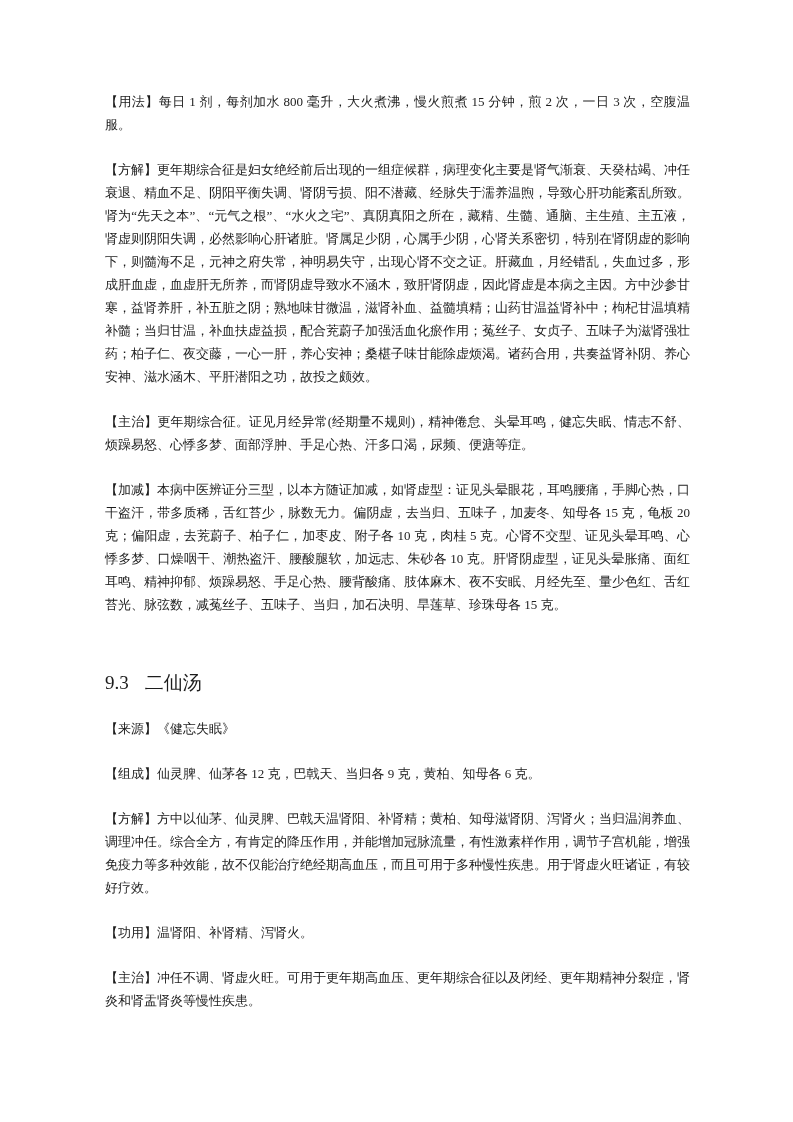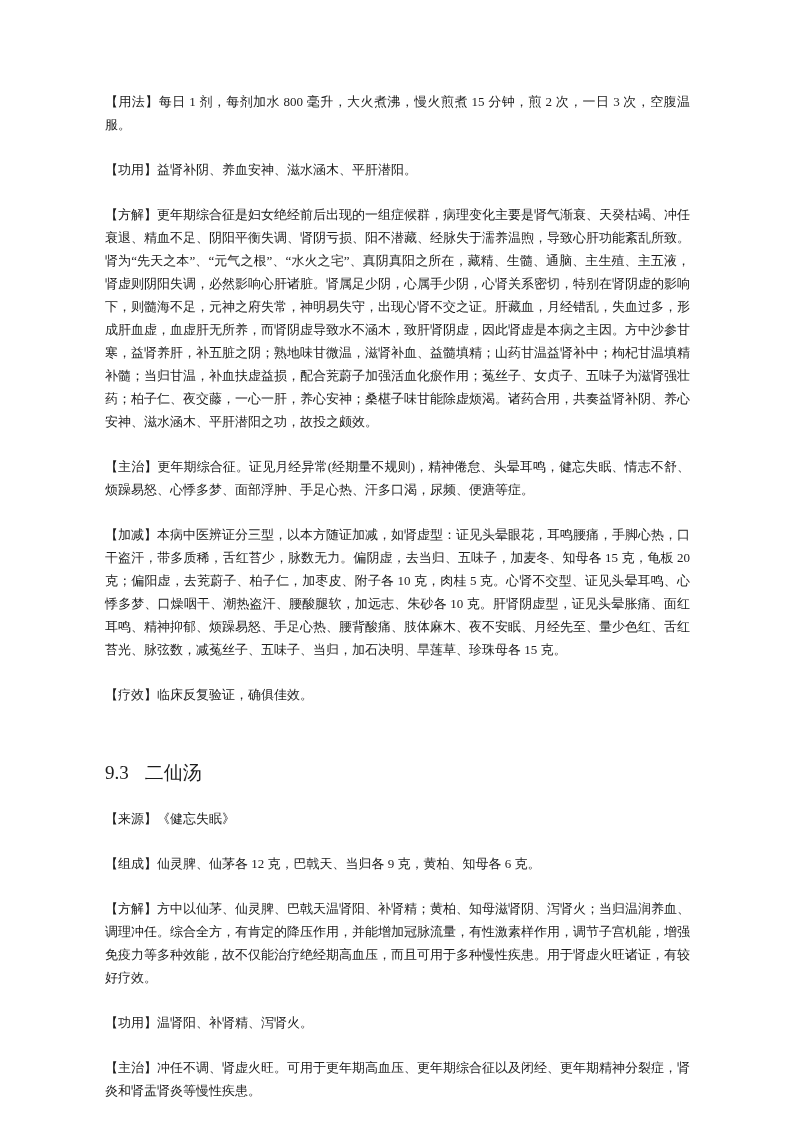--- a/index.html
+++ b/index.html
@@ -44,29 +44,27 @@
 </style>
 </head>
 <body>
 
 <div class="page">
 
   <section>
 
     <p class="para"><span class="label">【用法】</span><span>每日 1 剂，每剂加水 800 毫升，大火煮沸，慢火煎煮 15 分钟，煎 2 次，一日 3 次，空腹温服。</span></p>
 
-    <p class="para"><span class="label">【功用】</span><span>益肾补阴、养血安神、滋水涵木、平肝潜阳。</span></p>
 
     <p class="para"><span class="label">【方解】</span><span>更年期综合征是妇女绝经前后出现的一组症候群，病理变化主要是肾气渐衰、天癸枯竭、冲任衰退、精血不足、阴阳平衡失调、肾阴亏损、阳不潜藏、经脉失于濡养温煦，导致心肝功能紊乱所致。肾为“先天之本”、“元气之根”、“水火之宅”、真阴真阳之所在，藏精、生髓、通脑、主生殖、主五液，肾虚则阴阳失调，必然影响心肝诸脏。肾属足少阴，心属手少阴，心肾关系密切，特别在肾阴虚的影响下，则髓海不足，元神之府失常，神明易失守，出现心肾不交之证。肝藏血，月经错乱，失血过多，形成肝血虚，血虚肝无所养，而肾阴虚导致水不涵木，致肝肾阴虚，因此肾虚是本病之主因。方中沙参甘寒，益肾养肝，补五脏之阴；熟地味甘微温，滋肾补血、益髓填精；山药甘温益肾补中；枸杞甘温填精补髓；当归甘温，补血扶虚益损，配合茺蔚子加强活血化瘀作用；菟丝子、女贞子、五味子为滋肾强壮药；柏子仁、夜交藤，一心一肝，养心安神；桑椹子味甘能除虚烦渴。诸药合用，共奏益肾补阴、养心安神、滋水涵木、平肝潜阳之功，故投之颇效。</span></p>
 
     <p class="para"><span class="label">【主治】</span><span>更年期综合征。证见月经异常(经期量不规则)，精神倦怠、头晕耳鸣，健忘失眠、情志不舒、烦躁易怒、心悸多梦、面部浮肿、手足心热、汗多口渴，尿频、便溏等症。</span></p>
 
     <p class="para"><span class="label">【加减】</span><span>本病中医辨证分三型，以本方随证加减，如肾虚型：证见头晕眼花，耳鸣腰痛，手脚心热，口干盗汗，带多质稀，舌红苔少，脉数无力。偏阴虚，去当归、五味子，加麦冬、知母各 15 克，龟板 20 克；偏阳虚，去茺蔚子、柏子仁，加枣皮、附子各 10 克，肉桂 5 克。心肾不交型、证见头晕耳鸣、心悸多梦、口燥咽干、潮热盗汗、腰酸腿软，加远志、朱砂各 10 克。肝肾阴虚型，证见头晕胀痛、面红耳鸣、精神抑郁、烦躁易怒、手足心热、腰背酸痛、肢体麻木、夜不安眠、月经先至、量少色红、舌红苔光、脉弦数，减菟丝子、五味子、当归，加石决明、旱莲草、珍珠母各 15 克。</span></p>
 
-    <p class="para"><span class="label">【疗效】</span><span>临床反复验证，确俱佳效。</span></p>
 
   </section>
 
   <section>
 
     <h2 class="section-heading"><span class="sec-num">9.3</span><span>二仙汤</span></h2>
 
     <p class="para"><span class="label">【来源】</span><span>《健忘失眠》</span></p>
 
     <p class="para"><span class="label">【组成】</span><span>仙灵脾、仙茅各 12 克，巴戟天、当归各 9 克，黄柏、知母各 6 克。</span></p>

